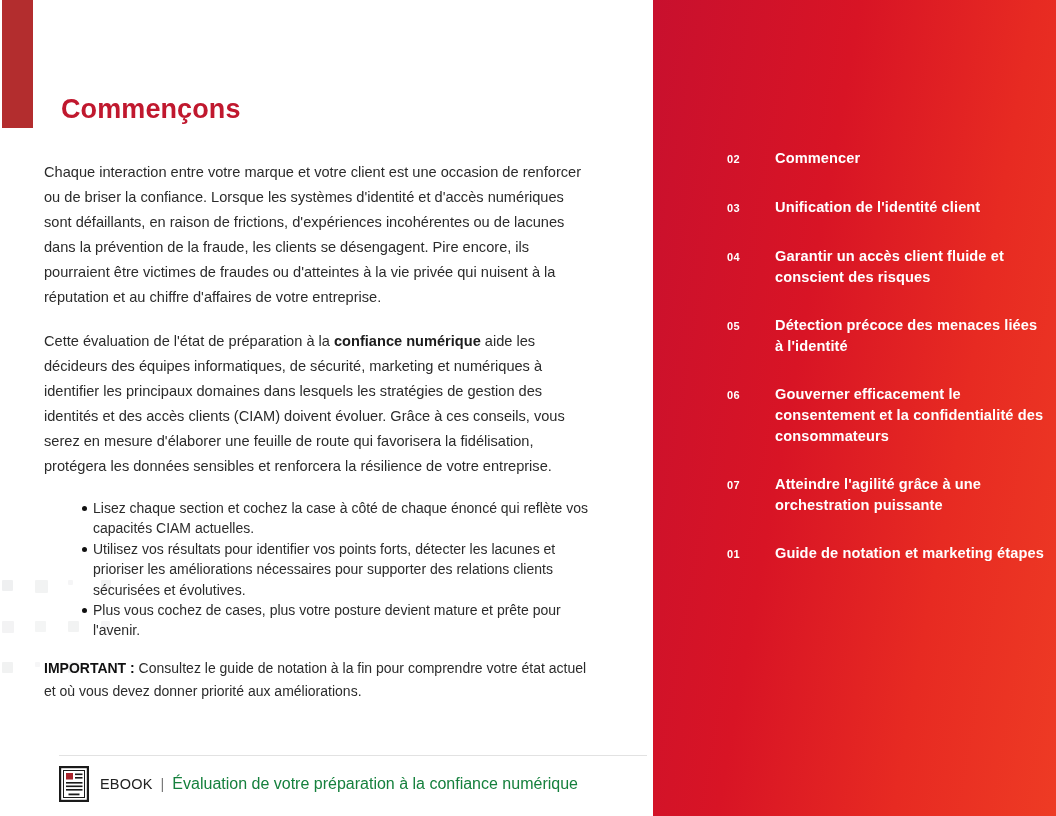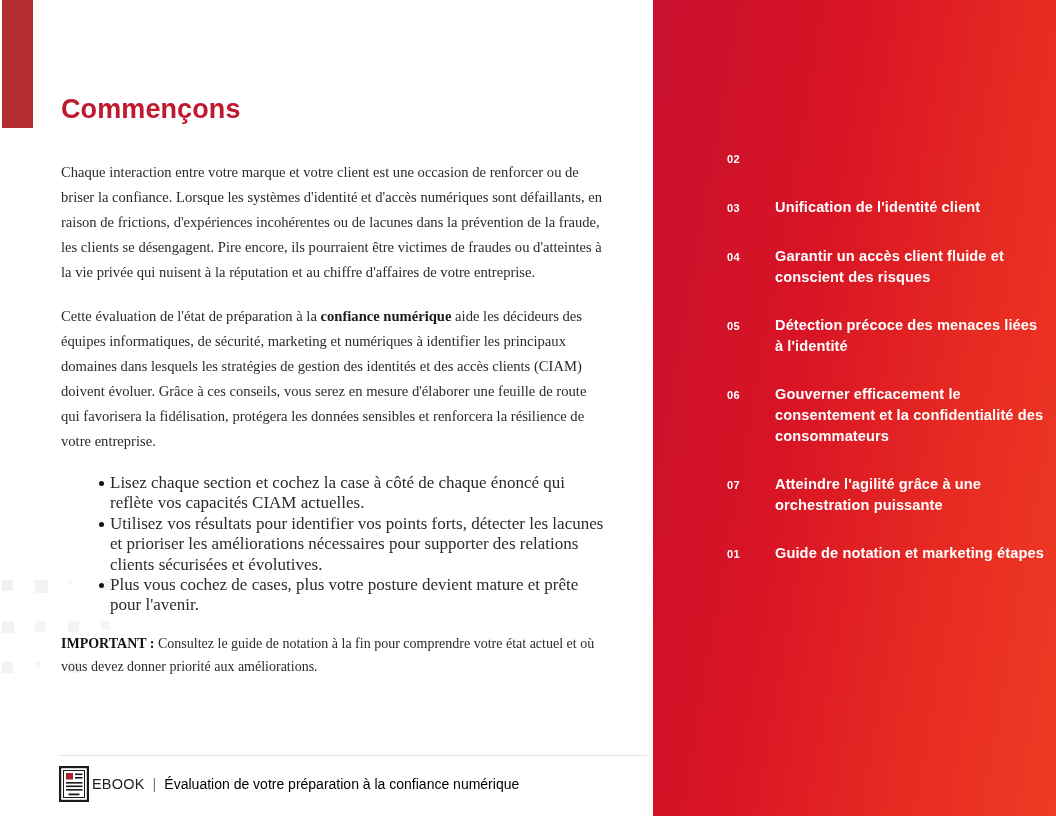--- a/index.html
+++ b/index.html
@@ -58,24 +58,23 @@
     left: 61px;
     top: 94px;
     font-size: 27px;
     font-weight: bold;
     color: #C0182E;
     letter-spacing: 0.1px;
   }
 
   .body-area {
     position: absolute;
-    left: 61px;
+    left: 44px;
     top: 160px;
     width: 545px;
-    font-family: Liberation Serif, serif;
   }
 
   .para {
     font-size: 14.6px;
     line-height: 25px;
     color: #2b2b2b;
     margin-bottom: 19px;
   }
   .para b { font-weight: bold; color: #1c1c1c; }
 
@@ -88,21 +87,21 @@
   }
 
   ul.bullets {
     list-style: none;
     margin: 0 0 16px 0;
     padding: 0;
   }
   ul.bullets li {
     position: relative;
     padding-left: 49px;
-    font-size: 17px;
+    font-size: 14px;
     line-height: 20.4px;
     color: #2b2b2b;
     margin-bottom: 0px;
   }
   ul.bullets li::before {
     content: "";
     position: absolute;
     left: 38px;
     top: 8px;
     width: 5px;
@@ -127,21 +126,21 @@
     width: 588px;
     height: 1px;
     background: #e2e2e2;
   }
   .footer {
     position: absolute;
     left: 59px;
     top: 766px;
     display: flex;
     align-items: center;
-    gap: 3px;
+    gap: 11px;
   }
   .footer-icon {
     width: 30px;
     height: 36px;
     flex: 0 0 auto;
     display: block;
   }
   .footer-text {
     display: flex;
     align-items: baseline;
@@ -151,22 +150,22 @@
   .footer-label {
     font-size: 14.5px;
     color: #222;
     letter-spacing: 0.2px;
   }
   .footer-sep {
     font-size: 14.5px;
     color: #777;
   }
   .footer-sub {
-    font-size: 14px;
-    color: #000000;
+    font-size: 16px;
+    color: #15803d;
   }
 
   
   .toc-panel {
     position: absolute;
     left: 653px;
     top: 0;
     width: 403px;
     height: 816px;
     background: linear-gradient(100deg, #C8102E 0%, #D81425 38%, #E72A22 70%, #EE3B24 100%);
@@ -267,20 +266,21 @@
       </div>
     </div>
 
   </div>
 
   <div class="toc-panel">
     <div class="toc-list">
 
       <div class="toc-item">
         <div class="toc-num">02</div>
+        <div class="toc-label">Commencer</div>
       </div>
 
       <div class="toc-item">
         <div class="toc-num">03</div>
         <div class="toc-label">Unification de l'identité client</div>
       </div>
 
       <div class="toc-item">
         <div class="toc-num">04</div>
         <div class="toc-label">Garantir un accès client fluide et conscient des risques</div>

